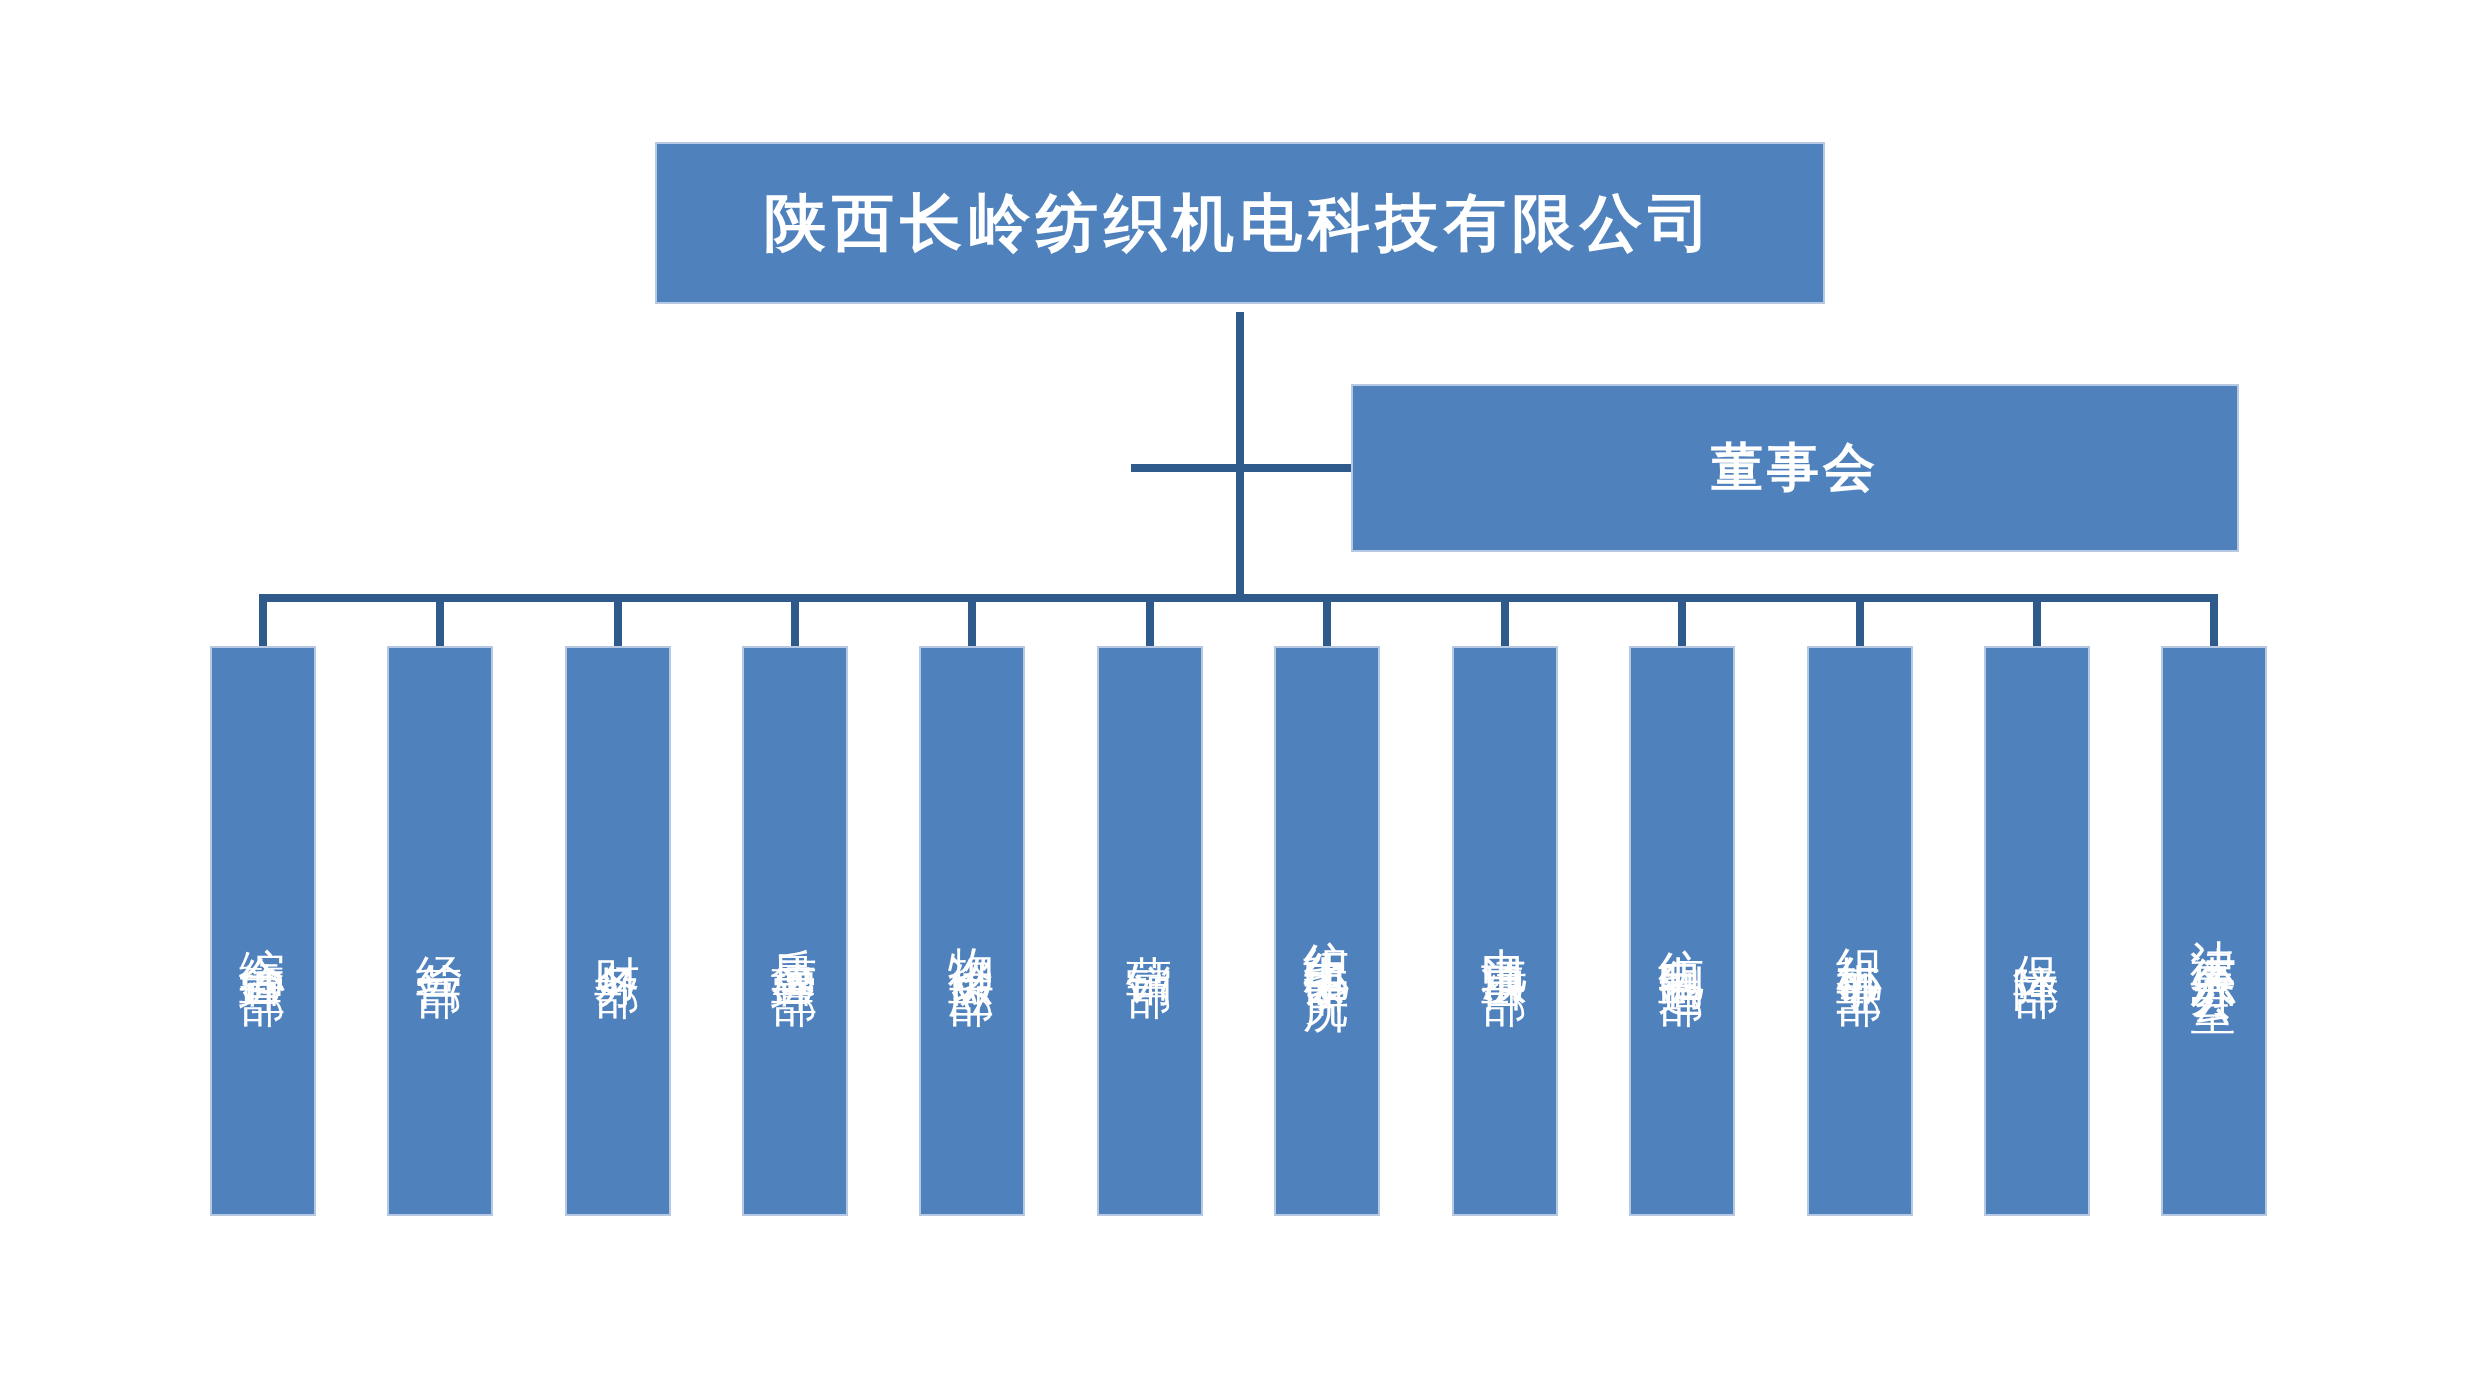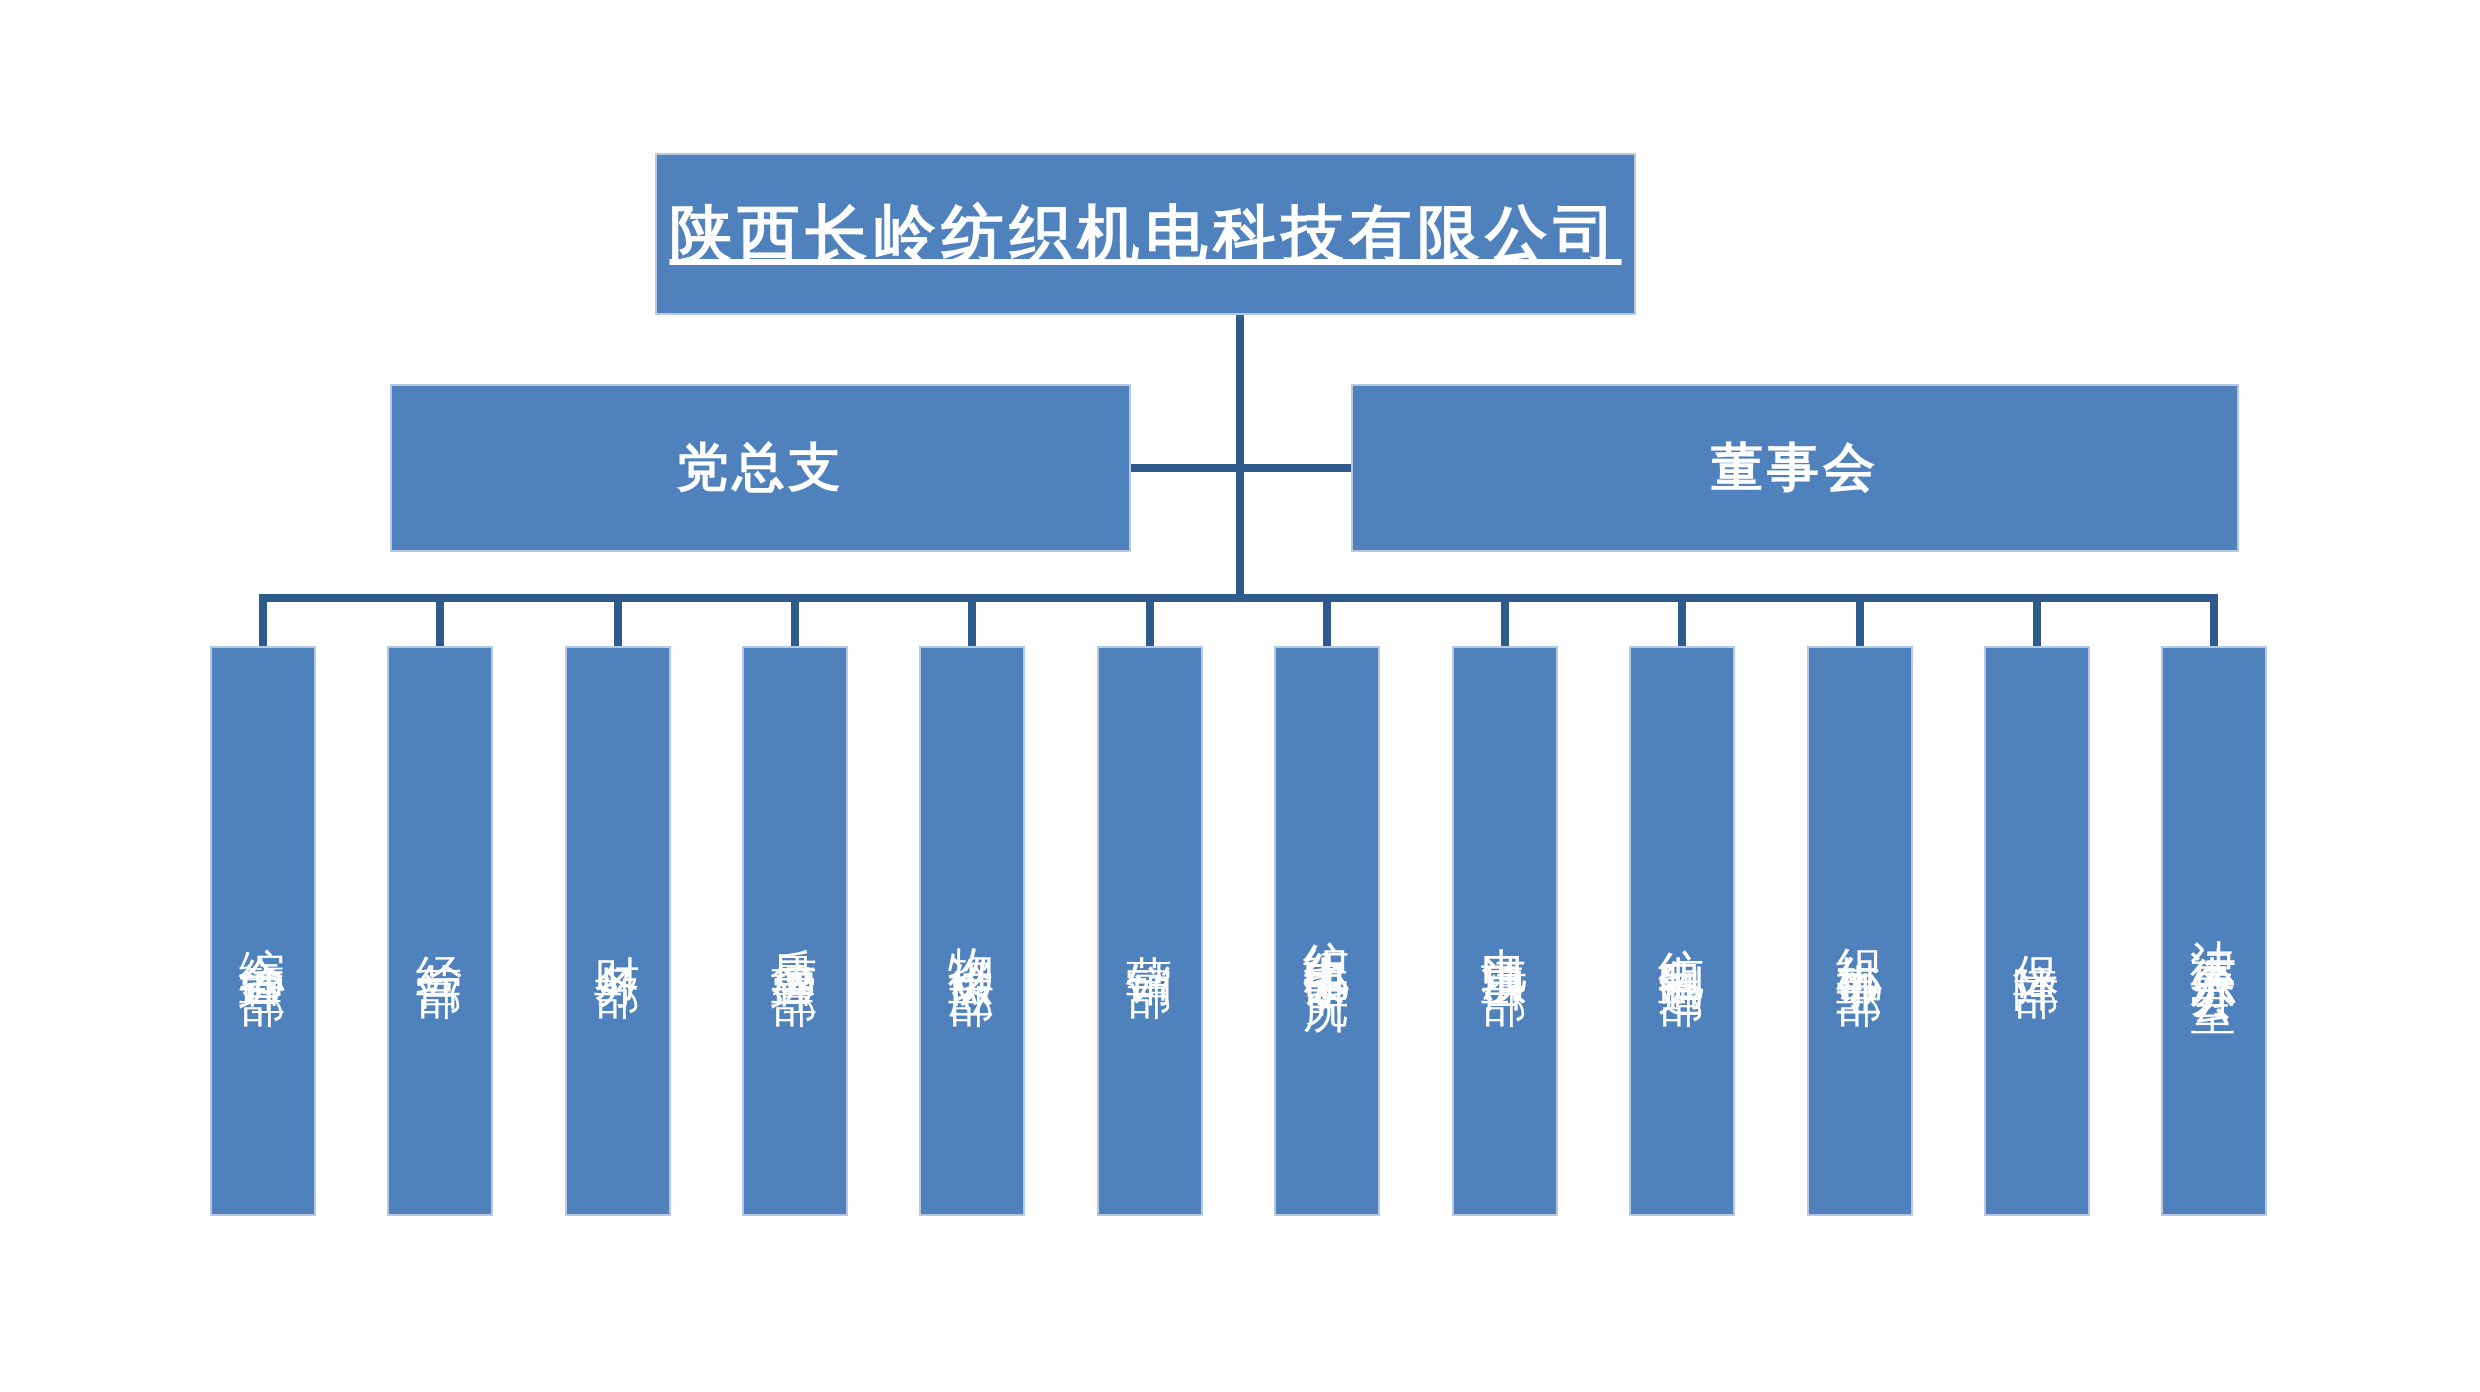--- a/index.html
+++ b/index.html
@@ -20,21 +20,21 @@
     position: absolute;
     background: var(--box-fill, #4f81bd);
     border: 2px solid var(--box-border, #b7c9e2);
     box-sizing: border-box;
     display: flex;
     align-items: center;
     justify-content: center;
     color: var(--text, #ffffff);
   }
   .root-box {
-    left: 655px; top: 153px; width: 981px; height: 162px; text-decoration: underline;
+    left: 655px; top: 142px; width: 1170px; height: 162px;
   }
   .root-box .label {
     font-size: 62px;
     font-weight: bold;
     letter-spacing: 6px;
     white-space: nowrap;
     font-family: "DejaVu Sans", sans-serif;
   }
   .l2-box { top: 384px; height: 168px; }
   .party-box { left: 390px;  width: 741px; }
@@ -86,23 +86,20 @@
   <i class="line drop" style="left:1501px"></i>
   <i class="line drop" style="left:1678px"></i>
   <i class="line drop" style="left:1856px"></i>
   <i class="line drop" style="left:2033px"></i>
   <i class="line drop" style="left:2210px"></i>
 
   <div class="node root-box">
     <span class="label">陕西长岭纺织机电科技有限公司</span>
   </div>
 
-  <div class="node l2-box party-box">
-    <span class="label">党总支</span>
-  </div>
   <div class="node l2-box board-box">
     <span class="label">董事会</span>
   </div>
 
   <div class="node dept-box" style="left:210px">
     <span class="vlabel">综合管理部</span>
   </div>
   <div class="node dept-box" style="left:387px">
     <span class="vlabel">经营部</span>
   </div>

